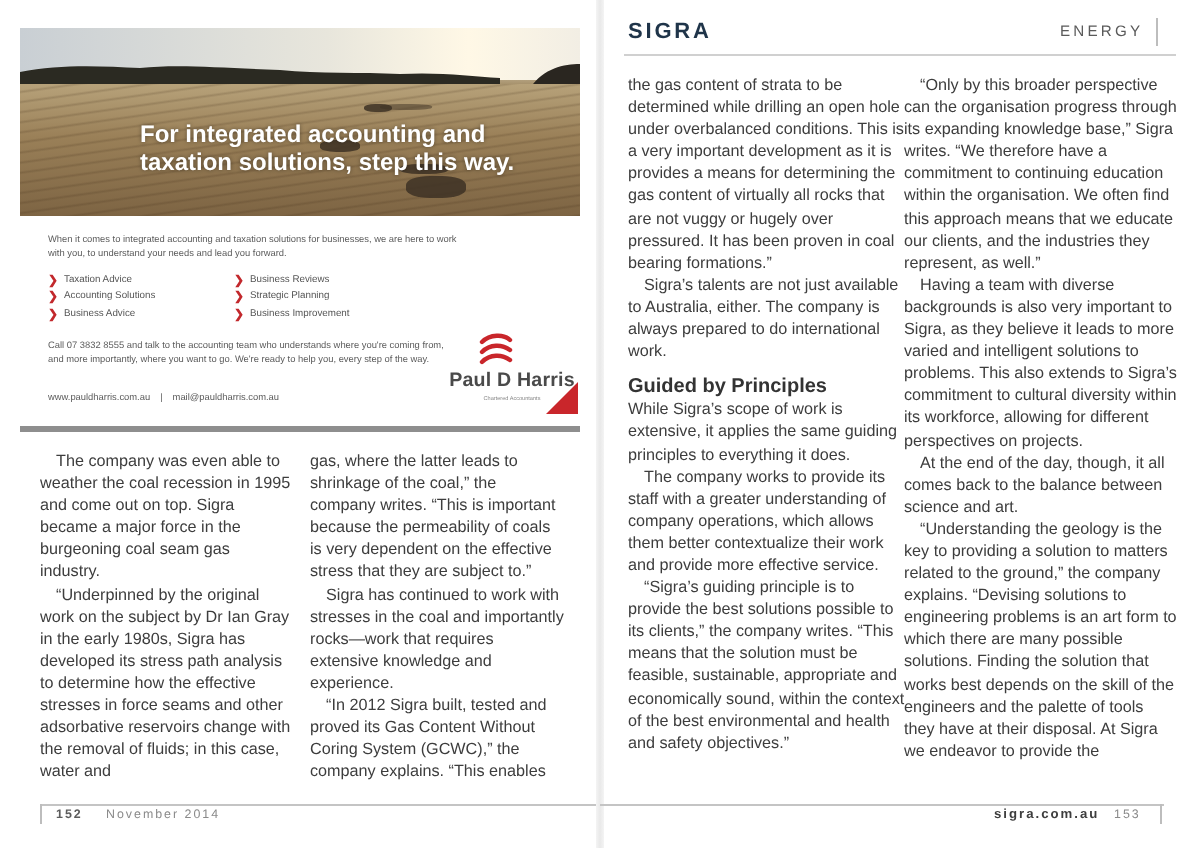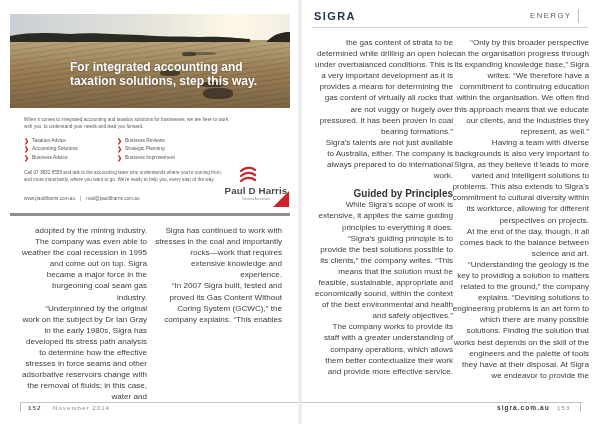--- a/index.html
+++ b/index.html
@@ -35,21 +35,21 @@
 
   .logo { position:absolute; left:214px; top:166px; width:82px; height:44px; }
   .logo-mark { position:absolute; left:24px; top:0; width:20px; height:18px; }
   .logo-name { position:absolute; left:4px; top:19px; width:76px; text-align:center; font-size:9.8px; font-weight:bold; color:#4a4a4a; letter-spacing:0.1px; }
   .logo-tag { position:absolute; left:4px; top:31px; width:76px; text-align:center; font-size:2.8px; color:#888; }
   .logo-corner { position:absolute; left:273px; top:191px; width:0; height:0; border-left:16px solid transparent; border-bottom:16px solid #c9262b; }
 
   .ad-rule { position:absolute; left:10px; top:213px; width:280px; height:3px; background:#8e8e8e; }
 
   
-  .col-text { position:absolute; font-size:8.1px; line-height:11.1px; color:#3d3d3d;text-align:right; }
+  .col-text { position:absolute; font-size:8.1px; line-height:11.1px; color:#3d3d3d; }
   .col-text p { margin:0; }
   .col-text p.indent { text-indent:8px; }
   .col-text h3 { font-size:10px; font-weight:bold; line-height:11.1px; color:#333; margin-top:7px; }
 
   .lcol1 { left:20px; top:225px; width:127px; }
   .lcol2 { left:155px; top:225px; width:127px; }
   .rcol1 { left:314px; top:37px; width:139px; }
   .rcol2 { left:452px; top:37px; width:137px; }
 
   
@@ -118,27 +118,27 @@
       <path d="M3,15 C7,11 13,11 17,14" stroke="#c9262b" stroke-width="2.2" fill="none" stroke-linecap="round"></path>
     </svg>
     <div class="logo-name">Paul D Harris</div>
     <div class="logo-tag">Chartered Accountants</div>
   </div>
   <div class="logo-corner"></div>
 
   <div class="ad-rule"></div>
 
   <div class="col-text lcol1">
-    <p>adopted by the mining industry.</p>
     <p class="indent">The company was even able to weather the coal recession in 1995 and come out on top. Sigra became a major force in the burgeoning coal seam gas industry.</p>
     <p class="indent">“Underpinned by the original work on the subject by Dr Ian Gray in the early 1980s, Sigra has developed its stress path analysis to determine how the effective stresses in force seams and other adsorbative reservoirs change with the removal of fluids; in this case, water and</p>
   </div>
   <div class="col-text lcol2">
+    <p>gas, where the latter leads to shrinkage of the coal,” the company writes. “This is important because the permeability of coals is very dependent on the effective stress that they are subject to.”</p>
     <p class="indent">Sigra has continued to work with stresses in the coal and importantly rocks—work that requires extensive knowledge and experience.</p>
-    <p class="indent">“In 2007 Sigra built, tested and proved its Gas Content Without Coring System (GCWC),” the company explains. “This enables</p>
+    <p class="indent">“In 2012 Sigra built, tested and proved its Gas Content Without Coring System (GCWC),” the company explains. “This enables</p>
   </div>
 
   <div class="footer-rule-left"></div>
   <div class="footer-vbar-left"></div>
   <div class="footer-pagenum-left">152</div>
   <div class="footer-date">November 2014</div>
 </div>
 
 <div class="gutter"></div>
 
@@ -146,22 +146,22 @@
   <div class="sigra-title">SIGRA</div>
   <div class="energy-label">ENERGY</div>
   <div class="header-vbar"></div>
   <div class="header-rule"></div>
 
   <div class="col-text rcol1">
     <p>the gas content of strata to be determined while drilling an open hole under overbalanced conditions. This is a very important development as it is provides a means for determining the gas content of virtually all rocks that are not vuggy or hugely over pressured. It has been proven in coal bearing formations.”</p>
     <p class="indent">Sigra’s talents are not just available to Australia, either. The company is always prepared to do international work.</p>
     <h3>Guided by Principles</h3>
     <p>While Sigra’s scope of work is extensive, it applies the same guiding principles to everything it does.</p>
+    <p class="indent">The company works to provide its staff with a greater understanding of company operations, which allows them better contextualize their work and provide more effective service.</p>
     <p class="indent">“Sigra’s guiding principle is to provide the best solutions possible to its clients,” the company writes. “This means that the solution must be feasible, sustainable, appropriate and economically sound, within the context of the best environmental and health and safety objectives.”</p>
-    <p class="indent">The company works to provide its staff with a greater understanding of company operations, which allows them better contextualize their work and provide more effective service.</p>
   </div>
   <div class="col-text rcol2">
     <p class="indent">“Only by this broader perspective can the organisation progress through its expanding knowledge base,” Sigra writes. “We therefore have a commitment to continuing education within the organisation. We often find this approach means that we educate our clients, and the industries they represent, as well.”</p>
     <p class="indent">Having a team with diverse backgrounds is also very important to Sigra, as they believe it leads to more varied and intelligent solutions to problems. This also extends to Sigra’s commitment to cultural diversity within its workforce, allowing for different perspectives on projects.</p>
     <p class="indent">At the end of the day, though, it all comes back to the balance between science and art.</p>
     <p class="indent">“Understanding the geology is the key to providing a solution to matters related to the ground,” the company explains. “Devising solutions to engineering problems is an art form to which there are many possible solutions. Finding the solution that works best depends on the skill of the engineers and the palette of tools they have at their disposal. At Sigra we endeavor to provide the</p>
   </div>
 
   <div class="footer-rule-right"></div>
   <div class="footer-site">sigra.com.au</div>

